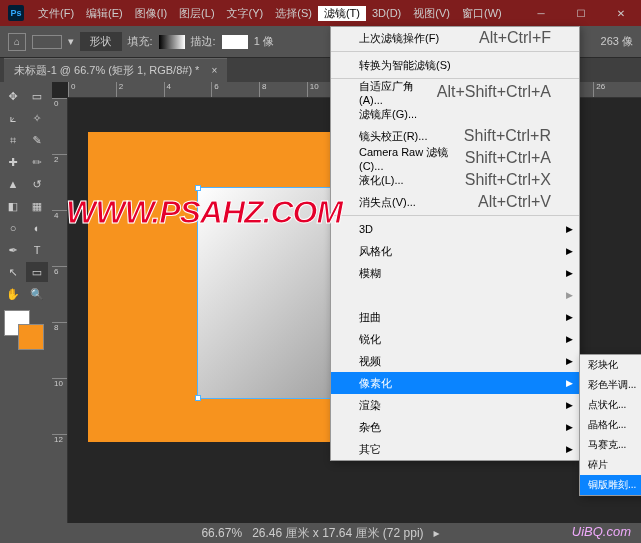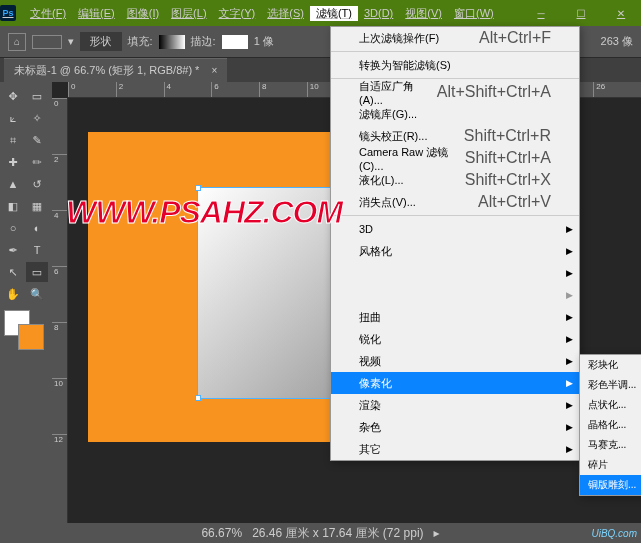--- a/index.html
+++ b/index.html
@@ -1,17 +1,17 @@
 <!DOCTYPE html>
 <html><head>
 <meta charset="utf-8">
 <style>
 *{margin:0;padding:0;box-sizing:border-box;font-family:"Microsoft YaHei",Tahoma,sans-serif;}
 body{background:#535353;width:641px;height:543px;overflow:hidden;position:relative;}
-.titlebar{height:26px;background:#4d7c0f;display:flex;align-items:center;padding-left:0;color:#ccc;font-size:11px;text-decoration:underline;}
+.titlebar{height:26px;background:#7f1d1d;display:flex;align-items:center;padding-left:8px;color:#ccc;font-size:11px;}
 .titlebar .logo{width:16px;height:16px;background:#001e36;color:#31a8ff;font-weight:bold;font-size:9px;display:flex;align-items:center;justify-content:center;border-radius:2px;margin-right:8px;}
 .titlebar .menu-item{padding:0 6px;cursor:pointer;}
 .titlebar .menu-item.active{background:#fff;color:#000;}
 .win-controls{margin-left:auto;display:flex;}
 .win-controls div{width:40px;height:26px;display:flex;align-items:center;justify-content:center;color:#ccc;font-size:10px;}
 .optbar{height:32px;background:#535353;border-bottom:1px solid #2a2a2a;display:flex;align-items:center;padding:0 8px;color:#ccc;font-size:11px;gap:6px;}
 .optbar .home{width:18px;height:18px;border:1px solid #888;display:flex;align-items:center;justify-content:center;font-size:10px;}
 .optbar .shape{width:30px;height:14px;border:1px solid #888;}
 .optbar .sel{padding:2px 10px;background:#3a3a3a;}
 .optbar .grad{width:26px;height:14px;background:linear-gradient(90deg,#000,#fff);}
@@ -42,21 +42,21 @@
 .dropdown .item .label{flex:1;}
 .dropdown .item .short{color:#555;font-size:16px;}
 .dropdown .item .arrow{position:absolute;right:6px;font-size:9px;}
 .dropdown .sep{height:1px;background:#ccc;margin:2px 0;}
 .dropdown .item.disabled{color:#999;}
 .dropdown .item.hover{background:#0a84ff;color:#fff;}
 .submenu{position:absolute;top:354px;left:579px;width:70px;background:#f0f0f0;border:1px solid #999;box-shadow:2px 2px 8px rgba(0,0,0,.3);font-size:10px;z-index:11;}
 .submenu .item{height:20px;display:flex;align-items:center;padding:0 8px;white-space:nowrap;overflow:hidden;}
 .submenu .item.hover{background:#0a84ff;color:#fff;}
 .watermark{position:absolute;top:194px;left:66px;font-size:32px;font-weight:bold;font-style:italic;color:#e4002b;z-index:20;letter-spacing:-1px;-webkit-text-stroke:1px #fff;}
-.watermark2{position:absolute;bottom:4px;right:4px;font-size:10px;color:#7dd3fc;z-index:20;font-style:italic;}
+.watermark2{position:absolute;bottom:4px;right:10px;font-size:13px;color:#f0abfc;z-index:20;font-style:italic;}
 </style>
 </head>
 <body>
 
 <div class="titlebar">
   <div class="logo">Ps</div>
   <span class="menu-item">文件(F)</span>
   <span class="menu-item">编辑(E)</span>
   <span class="menu-item">图像(I)</span>
   <span class="menu-item">图层(L)</span>
@@ -219,20 +219,21 @@
     <div class="sep"></div>
     <div class="item">
       <span class="label">3D</span>
       <span class="arrow">▶</span>
     </div>
     <div class="item">
       <span class="label">风格化</span>
       <span class="arrow">▶</span>
     </div>
     <div class="item">
+      <span class="label">模糊</span>
       <span class="arrow">▶</span>
     </div>
     <div class="item disabled">
       <span class="arrow">▶</span>
     </div>
     <div class="item">
       <span class="label">扭曲</span>
       <span class="arrow">▶</span>
     </div>
     <div class="item">

